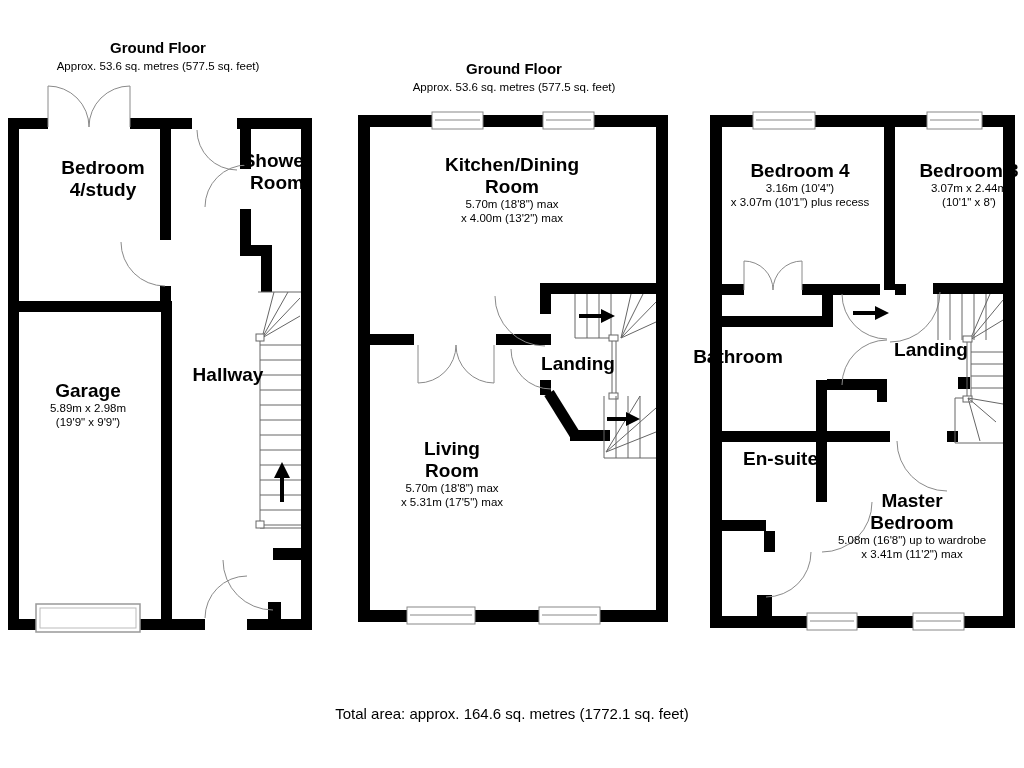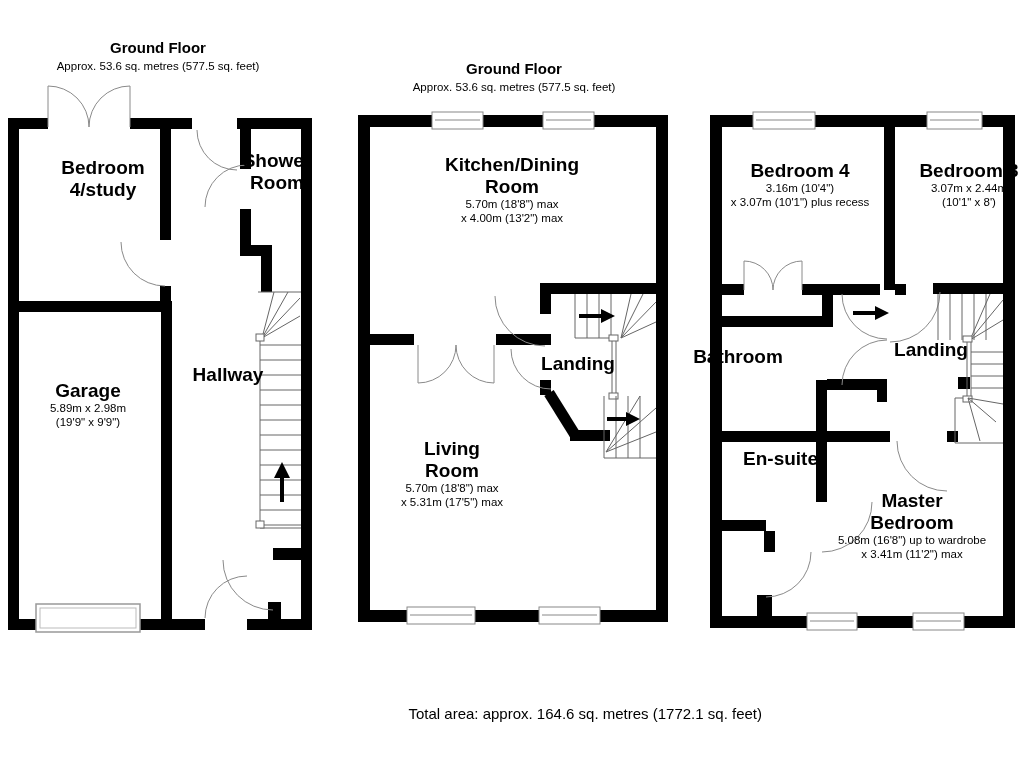--- a/index.html
+++ b/index.html
@@ -6,21 +6,21 @@
   body{width:1024px;height:768px;position:relative;overflow:hidden;
        font-family:"Liberation Sans",sans-serif;color:#000;}
   #drawing{position:absolute;left:0;top:0;}
   .plan-header{position:absolute;text-align:center;}
   .plan-title{font-size:15px;font-weight:bold;line-height:22px;}
   .plan-subtitle{font-size:11.5px;line-height:15px;text-align:center;}
   .room-label{position:absolute;text-align:center;}
   .room-name{font-size:19px;font-weight:bold;line-height:1.16;white-space:pre-line;}
   .room-dims{font-size:11.5px;line-height:1.2;white-space:pre-line;}
   .total-area{position:absolute;left:262px;top:705px;width:500px;
-              text-align:right;font-size:15px;}
+              text-align:center;font-size:15px;}
 </style>
 </head>
 <body>
 
 <svg id="drawing" width="1024" height="768" viewBox="0 0 1024 768">
 
   <g fill="#000">
     <rect x="8" y="118" width="11" height="512"></rect>
     <rect x="8" y="118" width="40" height="11"></rect>
     <rect x="130" y="118" width="62" height="11"></rect>

